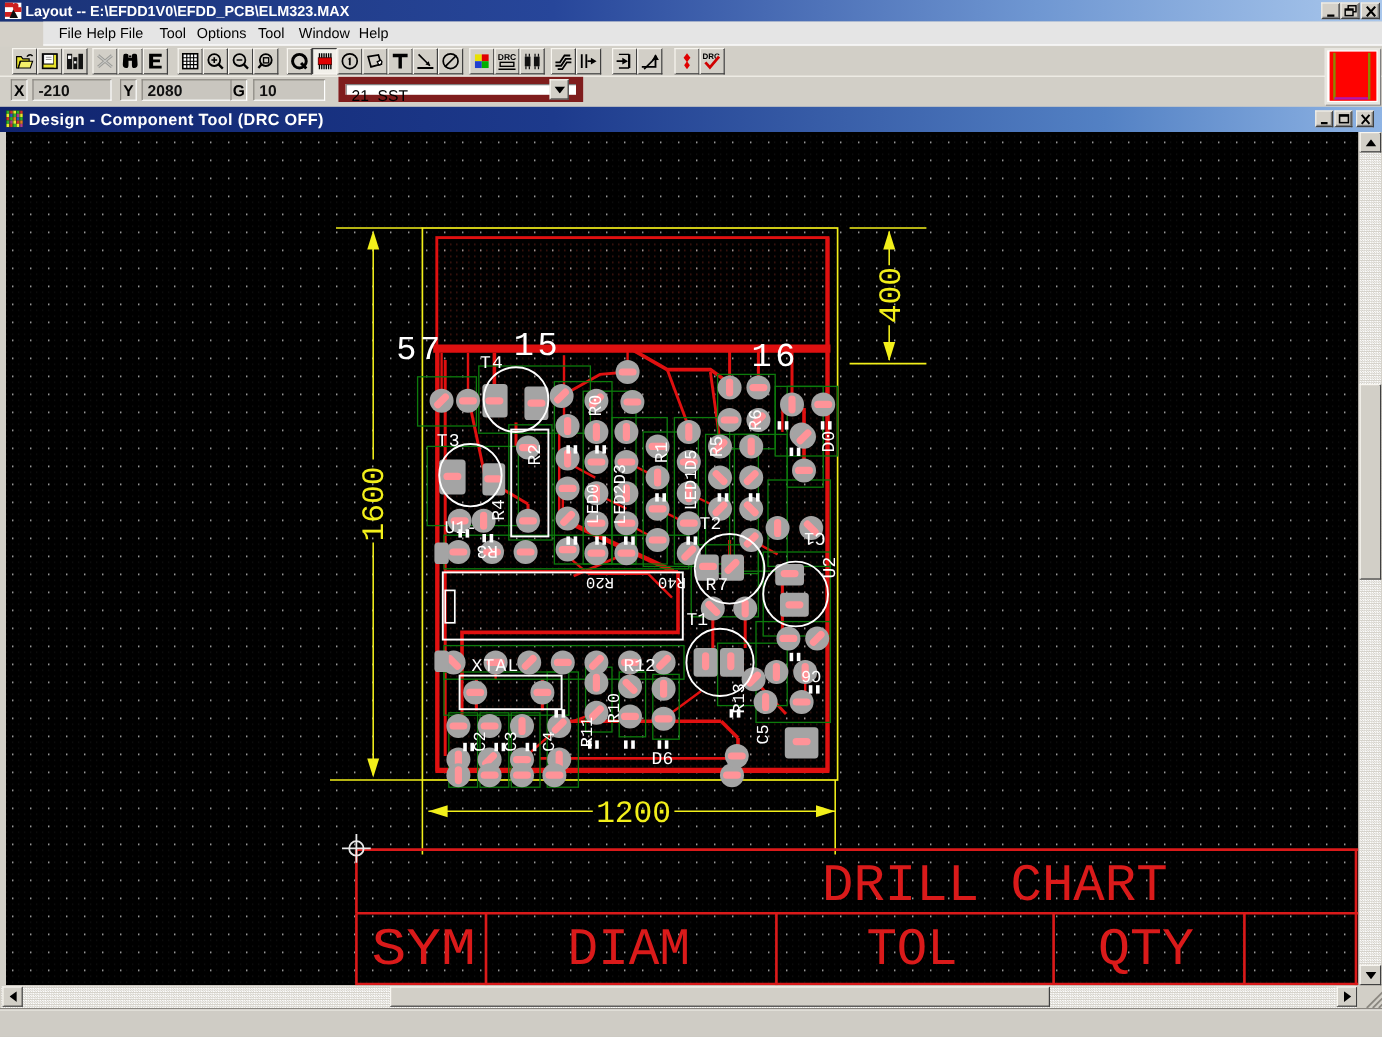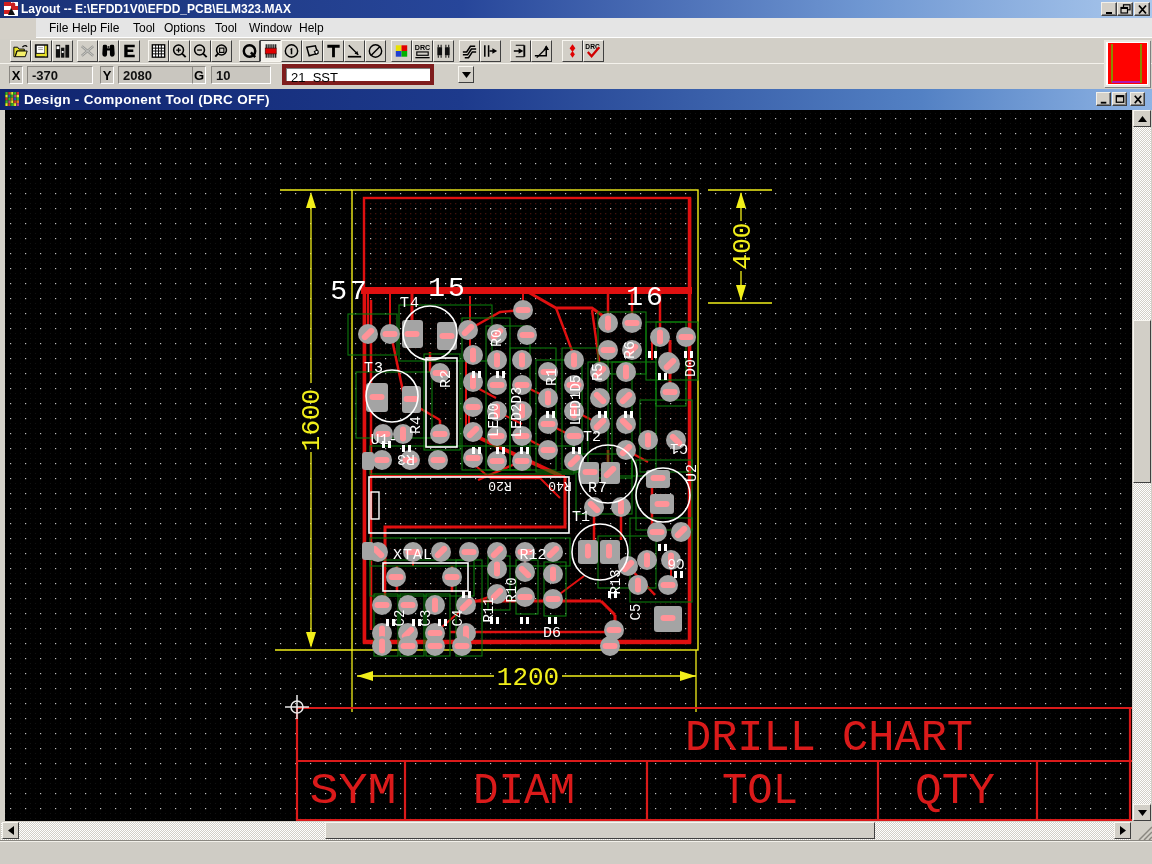--- a/index.html
+++ b/index.html
@@ -291,26 +291,26 @@
 <div class="tbtn" style="left:583px">
         <svg width="20" height="20" viewBox="0 0 20 20">
           <text x="9" y="8" font-family="Liberation Sans" font-weight="bold" font-size="7" fill="#000" text-anchor="middle">DRC</text>
           <path d="M4 11 L8 15.5 L16 6" fill="none" stroke="#d00000" stroke-width="2.4"></path>
         </svg>
       </div>
     </div>
 
 <div id="toolrow2" class="abs"></div>
 <div class="lbl abs" style="left:9px">X</div>
-<div class="fld abs" style="left:27px;width:66px">-370</div>
+<div class="fld abs" style="left:27px;width:66px">-210</div>
 <div class="lbl abs" style="left:100px">Y</div>
 <div class="fld abs" style="left:118px;width:88px">2080</div>
 <div class="lbl abs" style="left:192px">G</div>
 <div class="fld abs" style="left:211px;width:60px">10</div>
-<div class="abs" style="left:282px;top:64px;width:152px;height:21px;background:#fff;border:4px solid #7f1d1d;box-shadow:inset 1px 1px 0 #808080;font-size:13px;padding:2px 0 0 5px">21&nbsp;&nbsp;SST</div>
+<div class="abs" style="left:282px;top:64px;width:204px;height:21px;background:#fff;border:6px solid #7f1d1d;box-shadow:inset 1px 1px 0 #808080;font-size:13px;padding:2px 0 0 5px">21&nbsp;&nbsp;SST</div>
 <div class="sbtn abs" style="left:458px;top:66px;width:16px;height:17px">
       <svg width="9" height="6" viewBox="0 0 9 6">
         <path d="M0 0 H9 L4.5 6 Z" fill="#000"></path>
       </svg>
     </div>
 <div class="abs" style="left:1104px;top:40px;width:46px;height:47px;background:#fff;border:2px solid #e8e6e0;box-shadow:1px 1px 0 #808080"></div>
 <div class="abs" style="left:1108px;top:43px;width:39px;height:41px;background:#ff0200"></div>
 <div class="abs" style="left:1111px;top:44px;width:1.5px;height:39px;background:#8a8a00"></div>
 <div class="abs" style="left:1140px;top:44px;width:1.5px;height:39px;background:#8a8a00"></div>
 <div class="abs" style="left:1112px;top:80.5px;width:28px;height:2px;background:#b018b0"></div>

